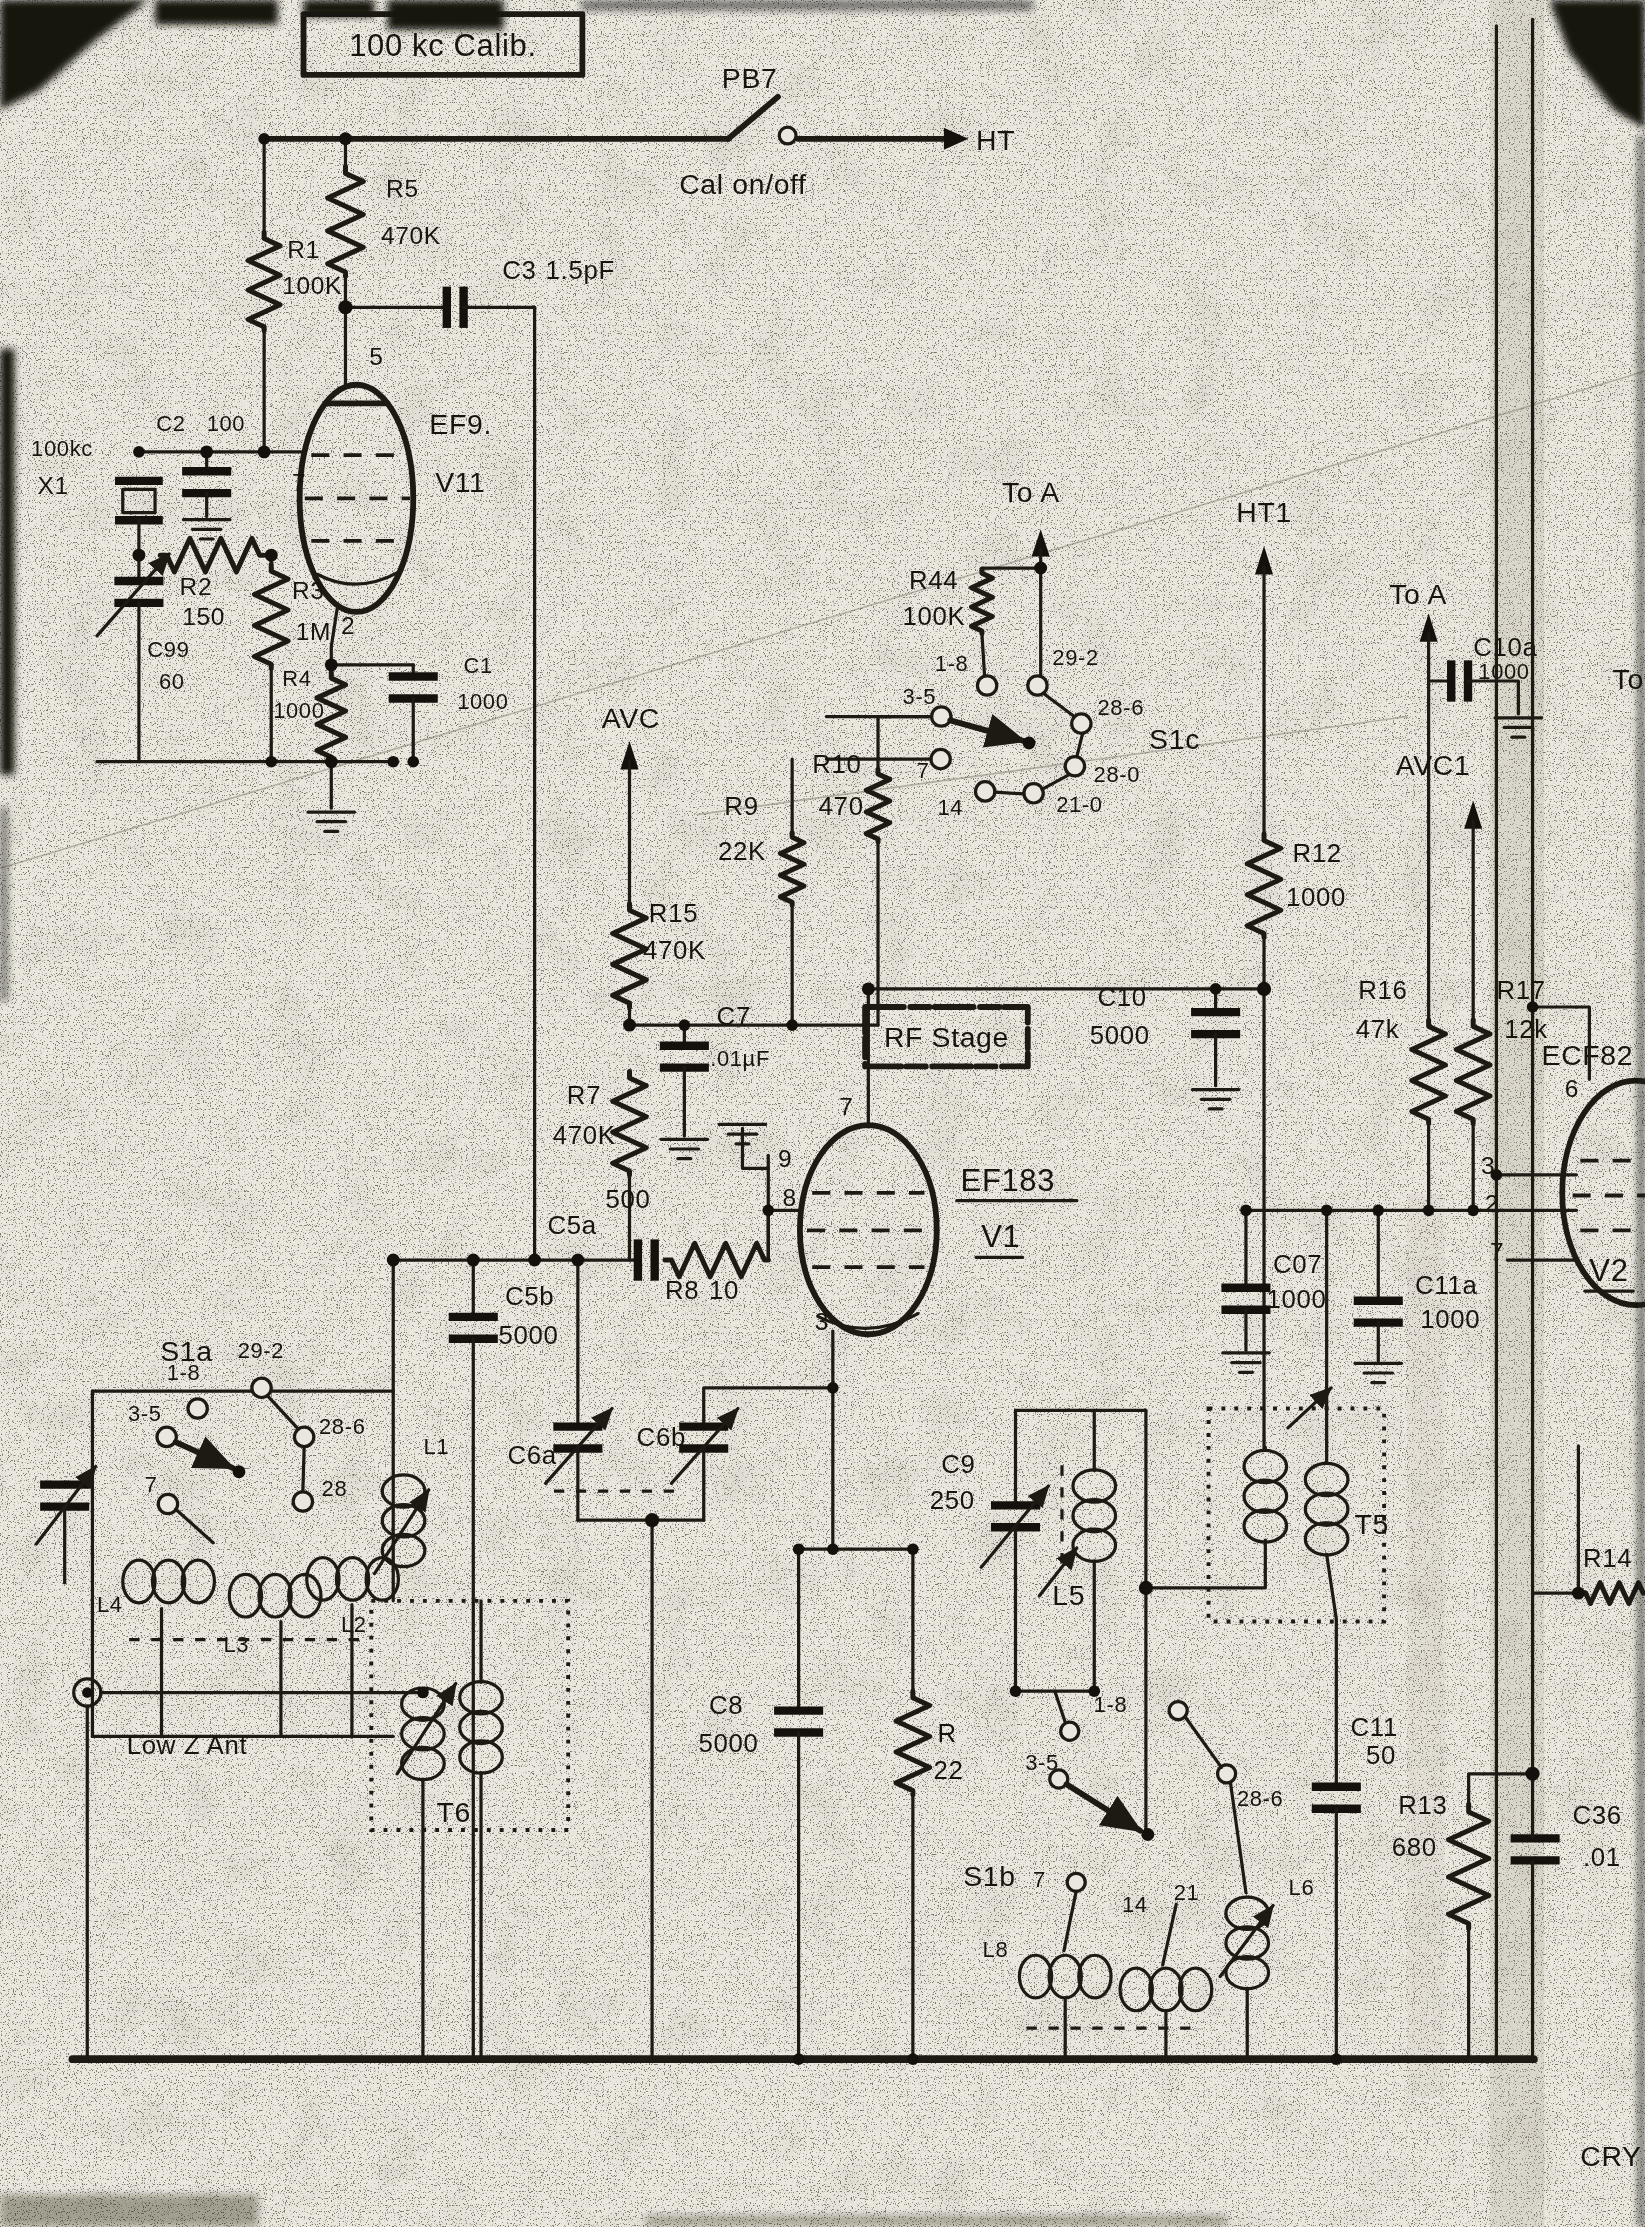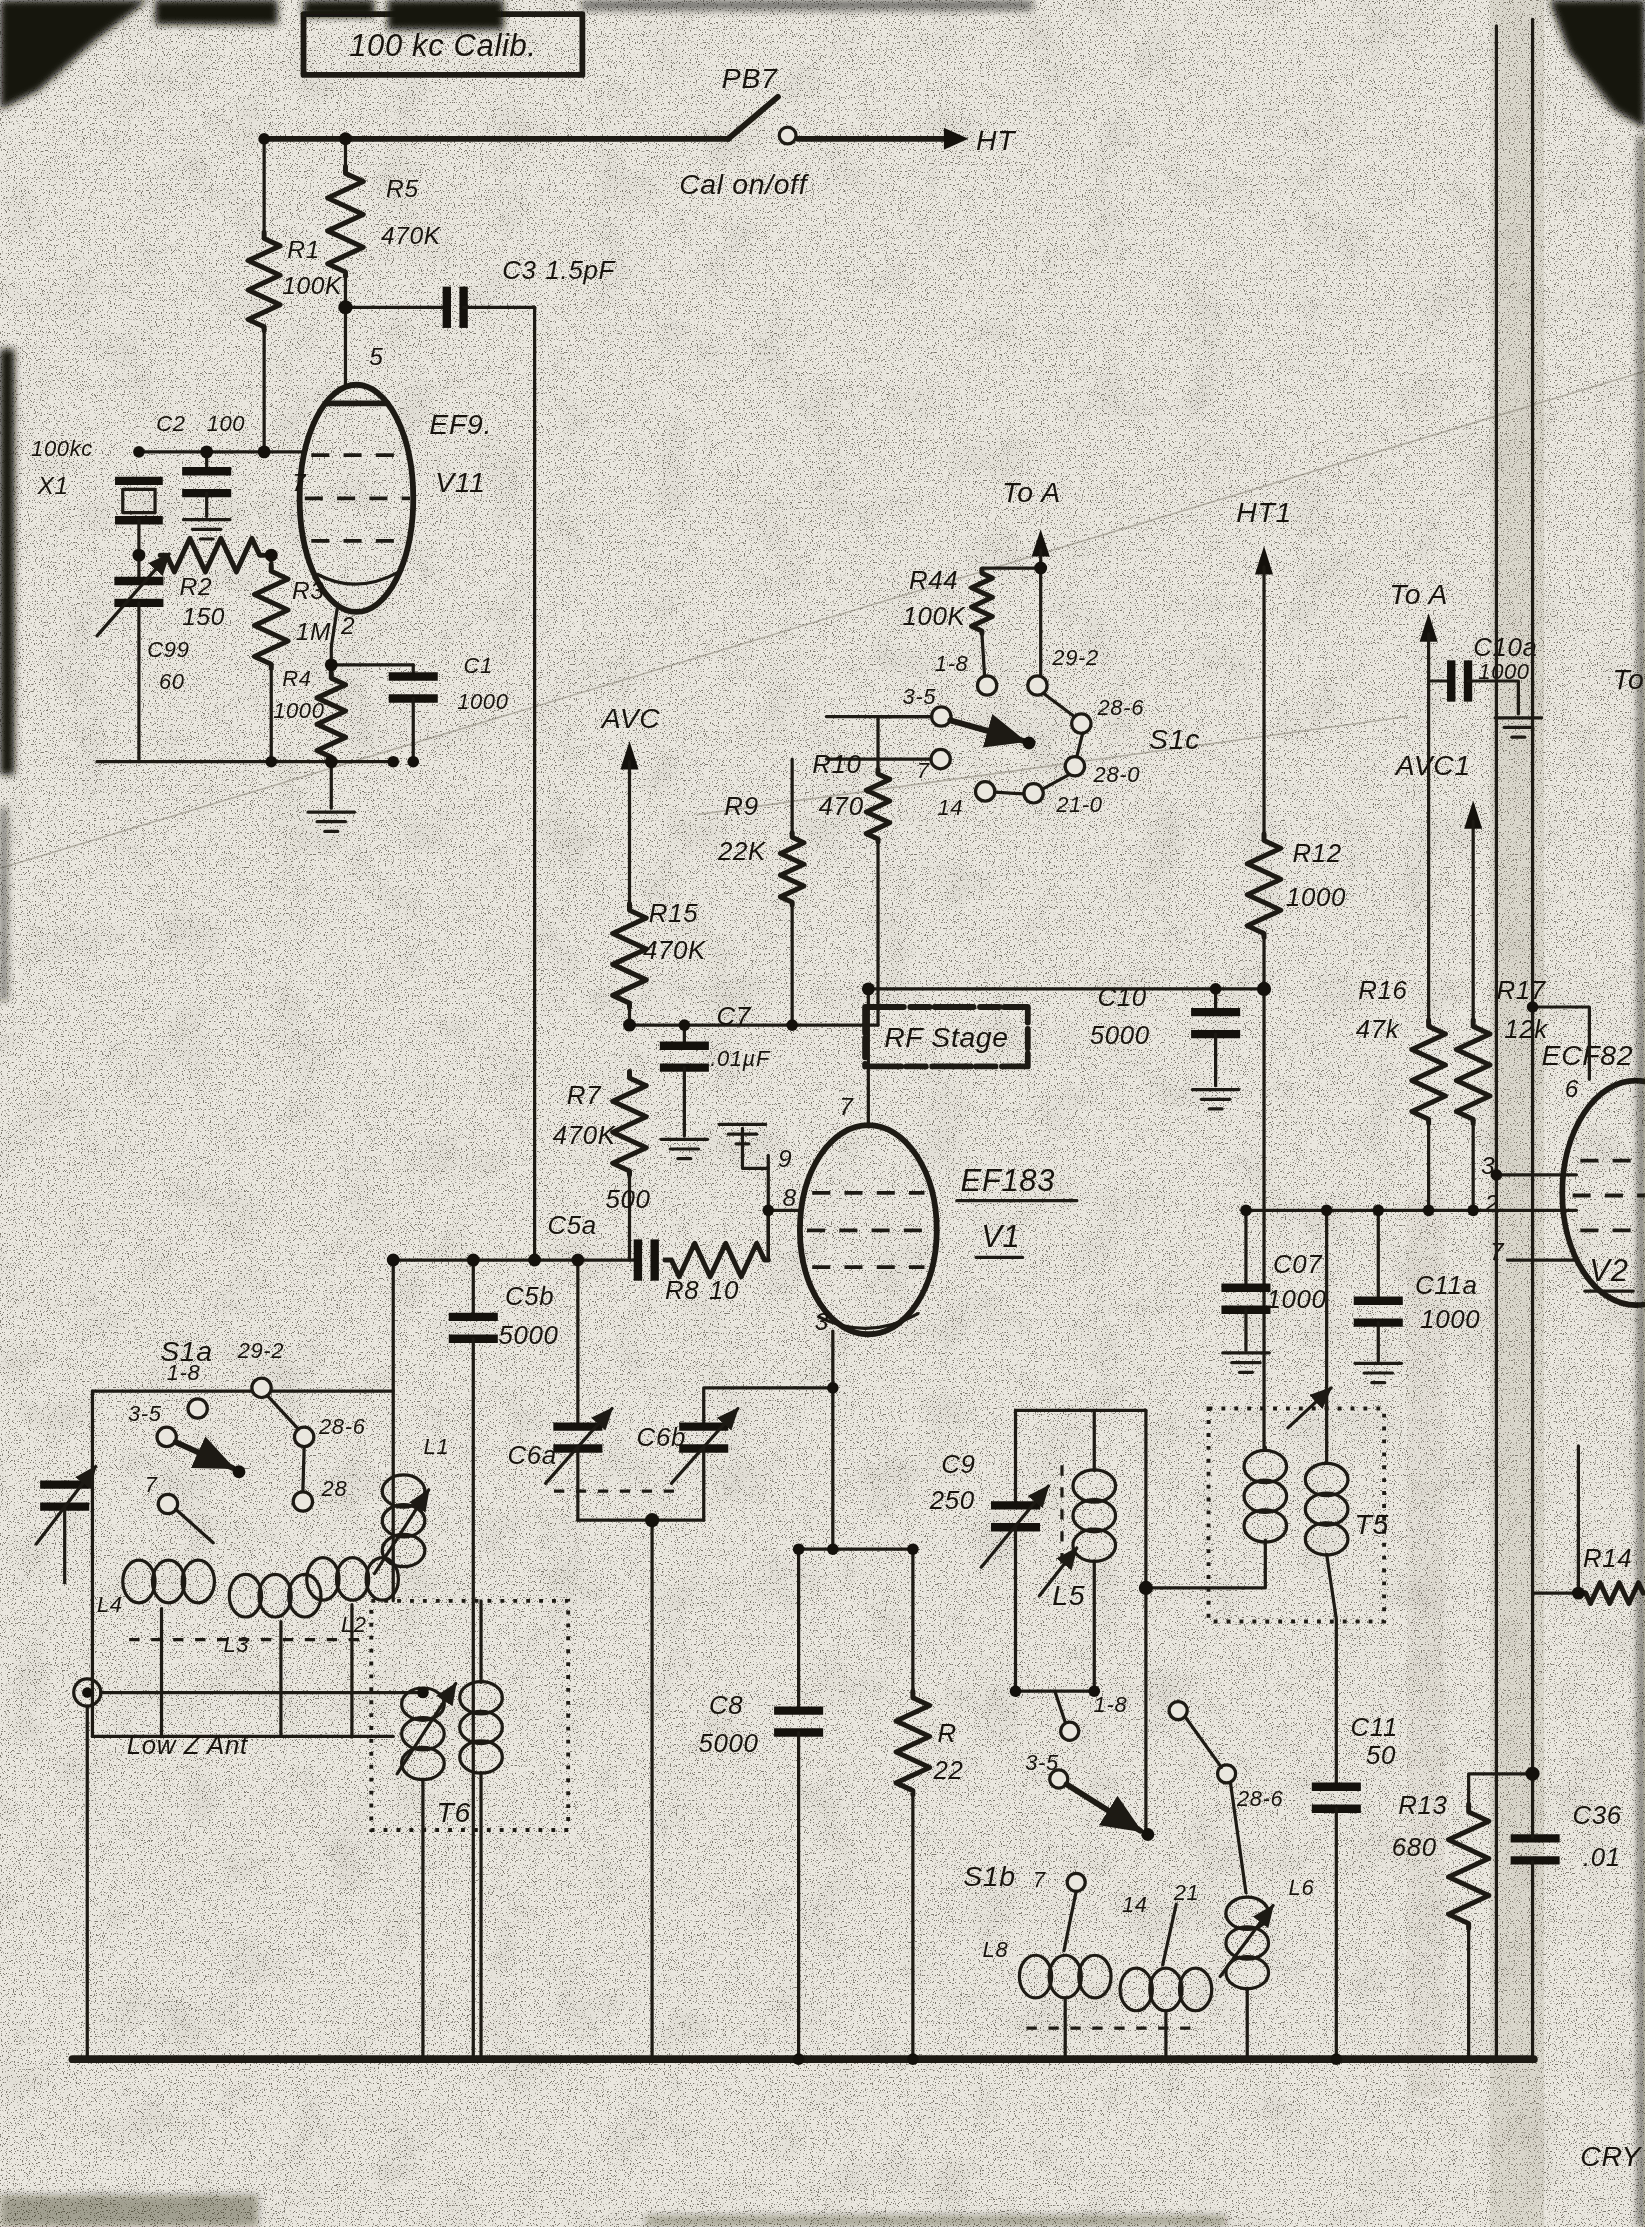--- a/index.html
+++ b/index.html
@@ -1,16 +1,16 @@
 <!DOCTYPE html>
 <html style="font-size:10.3px"><head>
 <meta charset="utf-8">
 <style>
   html,body{margin:0;padding:0;background:#c9c5bb;}
-  .page{position:relative;width:1645px;height:2227px;background:#eae7df;overflow:hidden;font-style:italic;}
+  .page{position:relative;width:1645px;height:2227px;background:#eae7df;overflow:hidden;}
   svg{position:absolute;inset:0;}
   .w{stroke:#1d1a14;stroke-width:5;fill:none;stroke-linecap:round;stroke-linejoin:round;}
   .wt{stroke-width:9;}
   .bus{stroke-width:12;}
   .cap{stroke:#14110c;stroke-width:13;fill:none;stroke-linecap:butt;}
   .dash{stroke:#1d1a14;stroke-width:5;fill:none;stroke-dasharray:16 18;}
   .tdash{stroke:#1d1a14;stroke-width:6;fill:none;stroke-dasharray:28 22;}
   .boxd{stroke:#1d1a14;stroke-width:6;fill:none;stroke-dasharray:6 14;}
   .dot{fill:#14110c;stroke:none;}
   .ct{fill:#eae7df;stroke:#1d1a14;stroke-width:5;}

